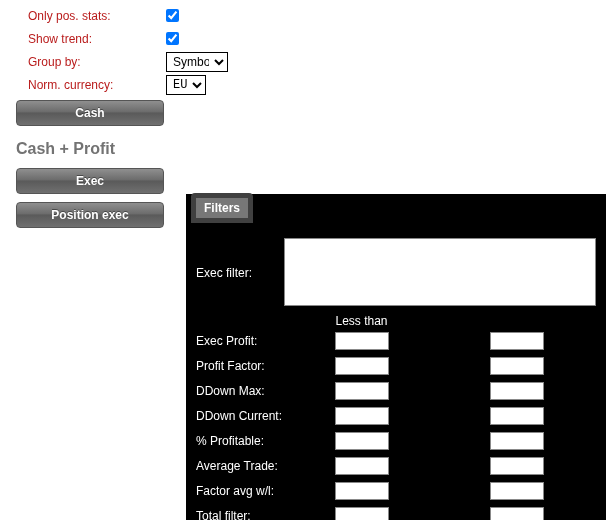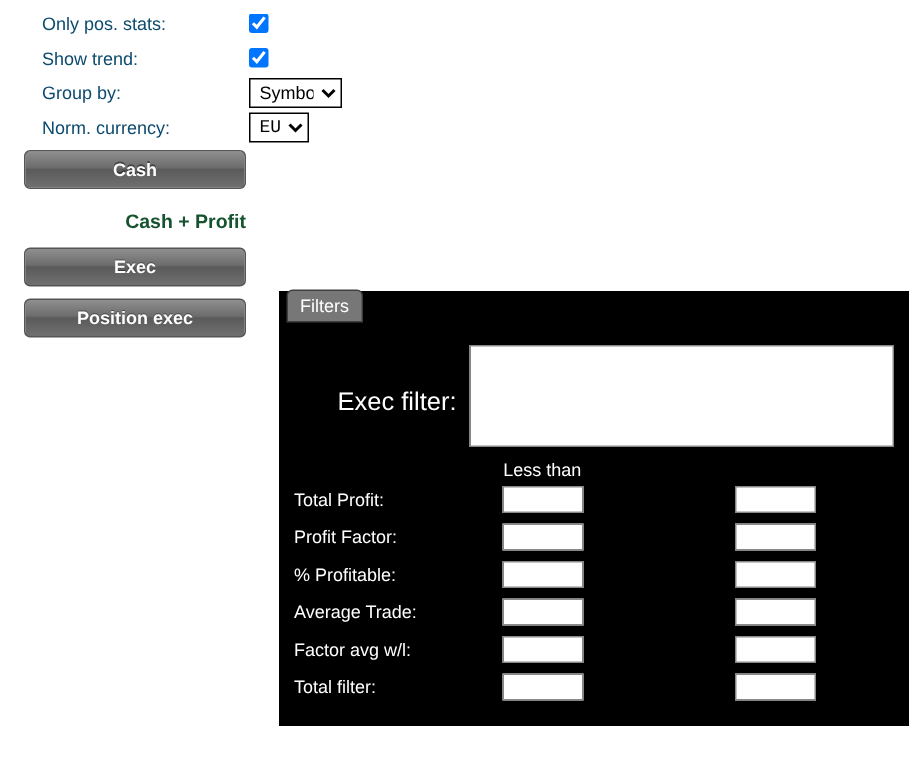--- a/index.html
+++ b/index.html
@@ -16,21 +16,21 @@
   .settings {
     padding-left: 28px;
   }
   .row {
     display: flex;
     align-items: center;
     height: 23px;
   }
   .row-label {
     width: 138px;
-    color: #0c4a6e;
+    color: #b91c1c;
     font-size: 12px;
   }
   .std-check {
     width: 13px;
     height: 13px;
   }
   .std-select {
     border: 1px solid #000;
     background: #fff;
     font-size: 12px;
@@ -55,60 +55,59 @@
     background: linear-gradient(to bottom, #8f8f8f 0%, #6c6c6c 45%, #5a5a5a 50%, #707070 100%);
     cursor: pointer;
     display: flex;
     align-items: center;
     justify-content: center;
     margin-bottom: 8px;
     text-shadow: 0 -1px 0 rgba(0,0,0,0.4);
   }
   .mid-label {
     width: 148px;
-    text-align: right;
-    color: #14532d;
+    text-align: left;
+    color: #737373;
     font-weight: bold;
-    font-size: 13px;
+    font-size: 16px;
     padding: 6px 0 10px 0;
   }
 
   .filters-panel {
     position: absolute;
     left: 186px;
     top: 194px;
     width: 420px;
     background: #000;
     color: #fff;
     padding: 0 10px 14px 10px;
   }
   .filters-tab {
     position: relative;
     top: -1px;
     display: inline-block;
     background: #777;
     color: #fff;
-    font-weight: normal;
+    font-weight: bold;
     font-size: 12px;
     padding: 3px 8px;
-    border: 1px solid #404040;
+    border: 5px solid #404040;
     border-top-left-radius: 4px;
     border-top-right-radius: 4px;
     margin-left: -5px;
   }
   .exec-row {
     display: flex;
     align-items: flex-start;
     margin-top: 14px;
   }
   .exec-label {
     width: 88px;
     padding-top: 28px;
-    font-size: 17px;
-    margin-left: 29px;
+    font-size: 12px;
   }
   .exec-text {
     flex: 1;
     height: 68px;
     border: 1px solid #888;
     background: #fff;
     resize: none;
     font-size: 12px;
     padding: 2px;
   }
@@ -184,30 +183,48 @@
     <textarea class="exec-text" style=""></textarea>
   </div>
 
   <div class="col-headers">
     <span class="col-spacer"></span>
     <span class="col-h">Less than</span>
   </div>
 
   <div id="filter-rows">
       <div class="filter-row">
-        <span class="f-label">Total Profit:</span>
+        <span class="f-label">Exec Profit:</span>
         <span class="f-cell">
           <input class="f-input" style="">
         </span>
         <span class="f-cell">
           <input class="f-input" style="">
         </span>
       </div>
       <div class="filter-row">
         <span class="f-label">Profit Factor:</span>
+        <span class="f-cell">
+          <input class="f-input" style="">
+        </span>
+        <span class="f-cell">
+          <input class="f-input" style="">
+        </span>
+      </div>
+      <div class="filter-row">
+        <span class="f-label">DDown Max:</span>
+        <span class="f-cell">
+          <input class="f-input" style="">
+        </span>
+        <span class="f-cell">
+          <input class="f-input" style="">
+        </span>
+      </div>
+      <div class="filter-row">
+        <span class="f-label">DDown Current:</span>
         <span class="f-cell">
           <input class="f-input" style="">
         </span>
         <span class="f-cell">
           <input class="f-input" style="">
         </span>
       </div>
       <div class="filter-row">
         <span class="f-label">% Profitable:</span>
         <span class="f-cell">

